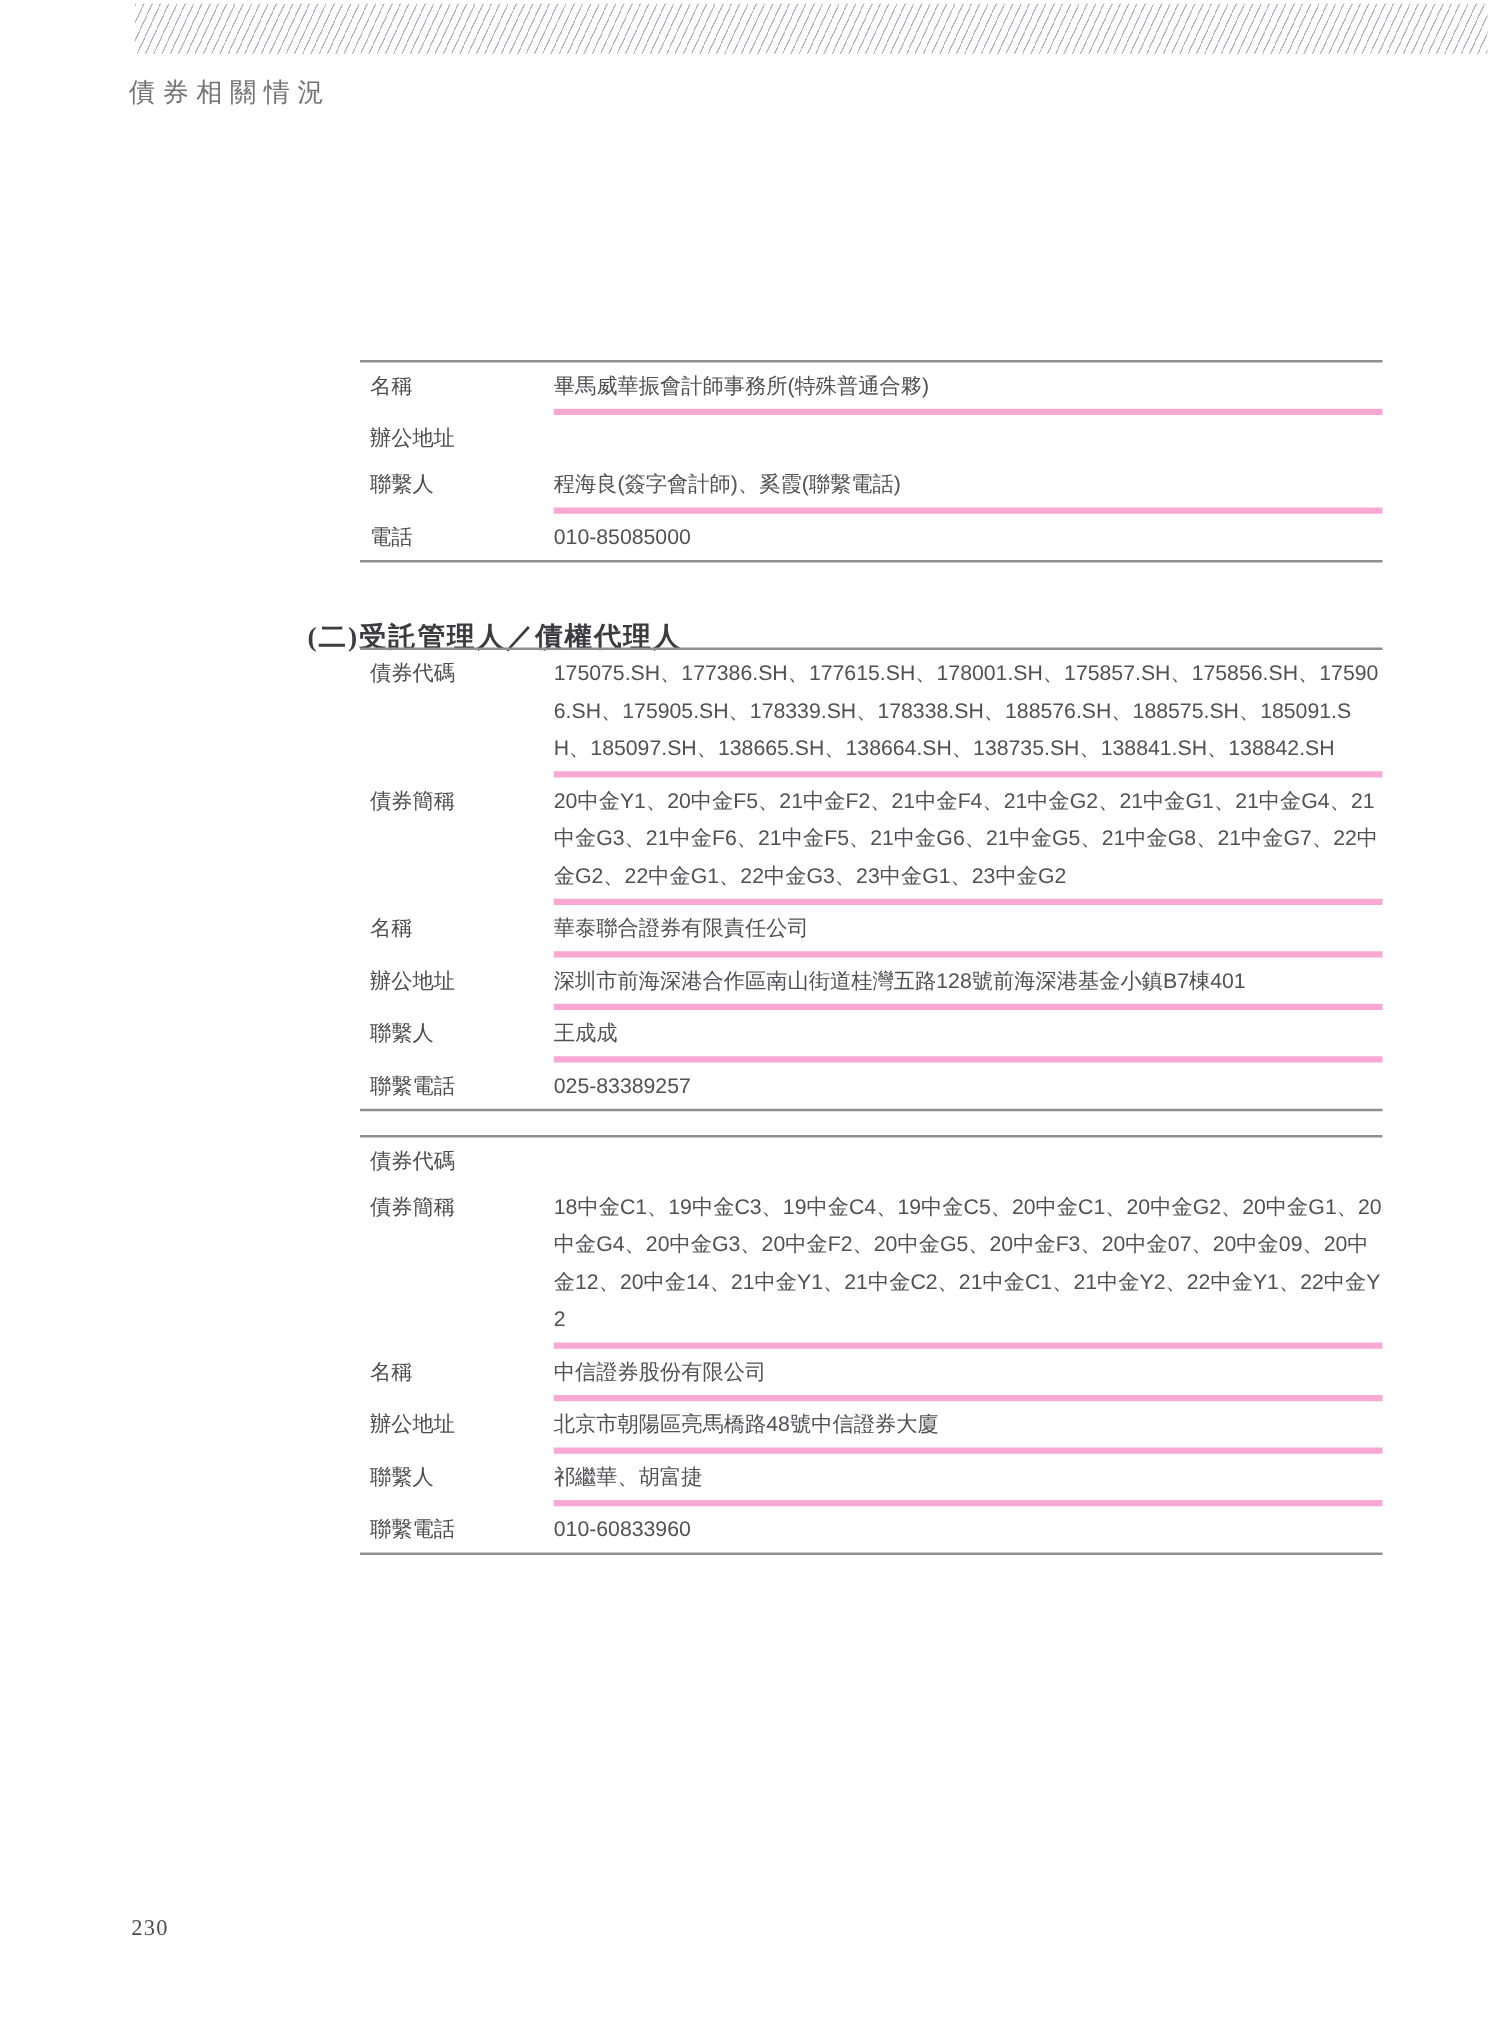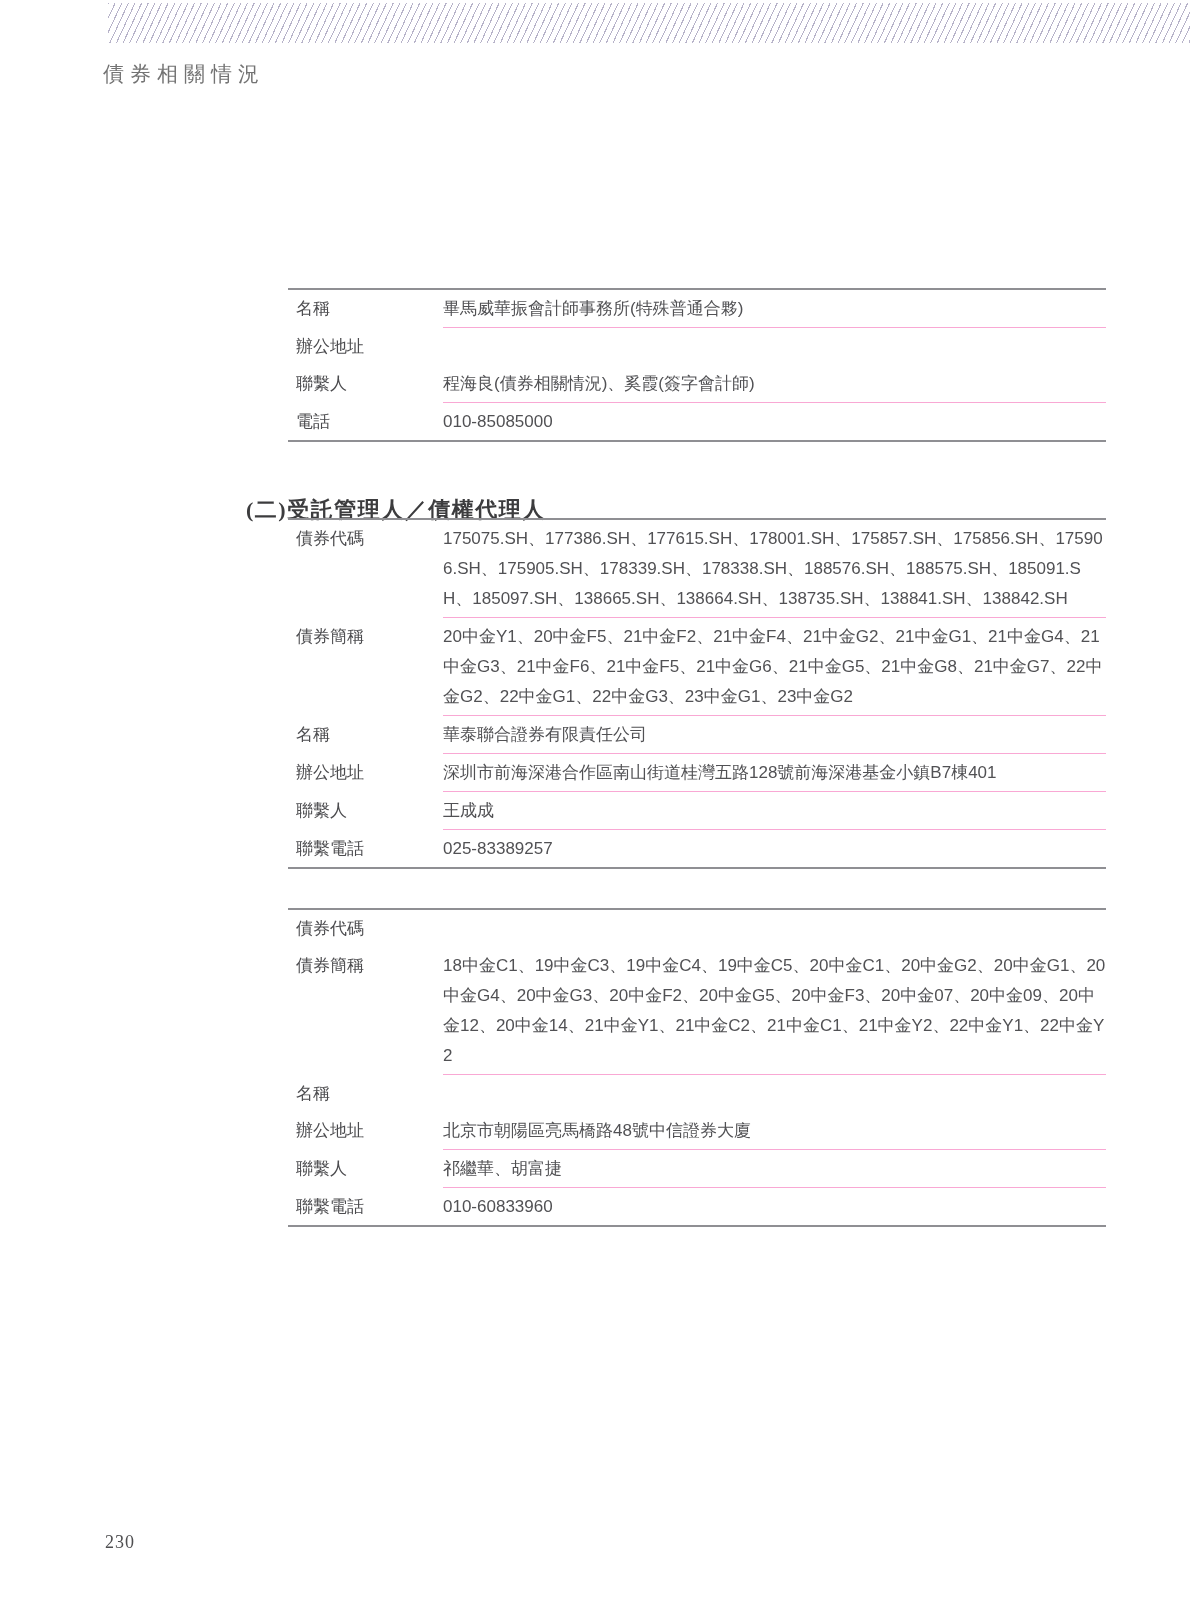--- a/index.html
+++ b/index.html
@@ -31,21 +31,21 @@
   .tbl-1{top:288px;}
   .tbl-2{top:518px;}
   .tbl-3{top:908px;}
   .row{display:flex;align-items:stretch;}
   .lbl{
     flex:0 0 147px;padding:4px 0 3px 8px;line-height:30px;
     color:#4c4c4f;
   }
   .val{
     flex:1;padding:4px 0 3px 0;line-height:30px;
-    color:#515154;border-bottom:1px solid #f9a8d4;
+    color:#515154;border-bottom:5px solid #f9a8d4;
     word-break:break-all;
   }
   .row:last-child .val{border-bottom:none;}
   .page-number{
     position:absolute;left:105px;top:1532px;
     font-family:"Liberation Serif","DejaVu Serif",serif;
     font-size:18px;color:#4e4e50;letter-spacing:1px;
   }
 </style>
 </head>
@@ -58,21 +58,21 @@
 <div class="tbl tbl-1">
     <div class="row">
       <div class="lbl">名稱</div>
       <div class="val">畢馬威華振會計師事務所(特殊普通合夥)</div>
     </div>
     <div class="row">
       <div class="lbl">辦公地址</div>
     </div>
     <div class="row">
       <div class="lbl">聯繫人</div>
-      <div class="val">程海良(債券相關情況)、奚霞(簽字會計師)</div>
+      <div class="val">程海良(簽字會計師)、奚霞(聯繫電話)</div>
     </div>
     <div class="row">
       <div class="lbl">電話</div>
       <div class="val">010-85085000</div>
     </div>
   </div>
 
 <div class="section-heading">(二)受託管理人／債權代理人</div>
 
 <div class="tbl tbl-2">
@@ -105,20 +105,21 @@
 <div class="tbl tbl-3">
     <div class="row">
       <div class="lbl">債券代碼</div>
     </div>
     <div class="row">
       <div class="lbl">債券簡稱</div>
       <div class="val">18中金C1、19中金C3、19中金C4、19中金C5、20中金C1、20中金G2、20中金G1、20中金G4、20中金G3、20中金F2、20中金G5、20中金F3、20中金07、20中金09、20中金12、20中金14、21中金Y1、21中金C2、21中金C1、21中金Y2、22中金Y1、22中金Y2</div>
     </div>
     <div class="row">
       <div class="lbl">名稱</div>
+      <div class="val">中信證券股份有限公司</div>
     </div>
     <div class="row">
       <div class="lbl">辦公地址</div>
       <div class="val">北京市朝陽區亮馬橋路48號中信證券大廈</div>
     </div>
     <div class="row">
       <div class="lbl">聯繫人</div>
       <div class="val">祁繼華、胡富捷</div>
     </div>
     <div class="row">

